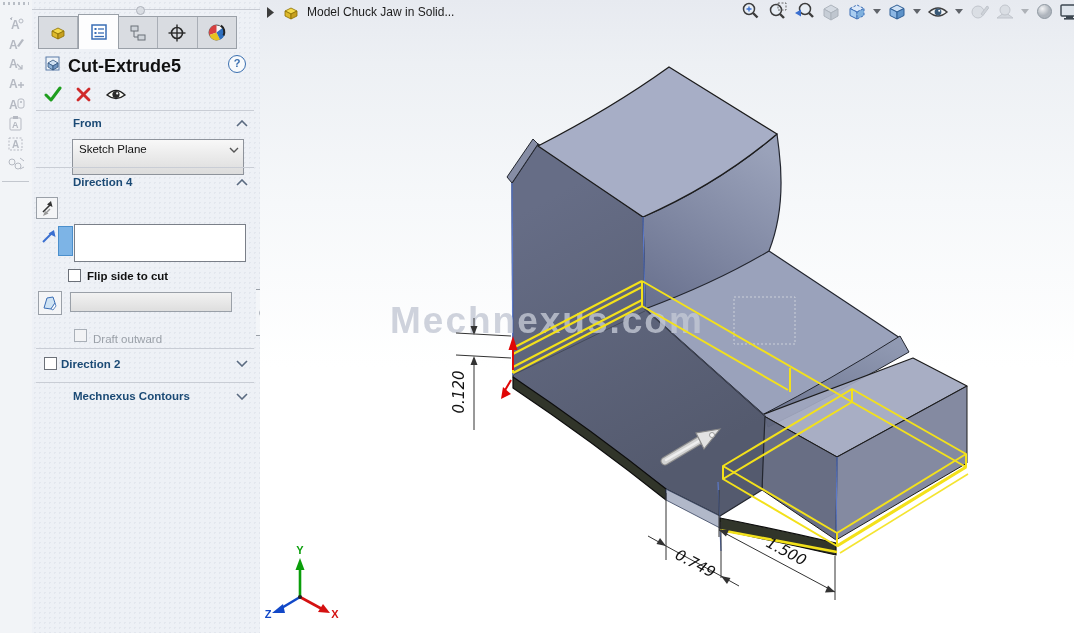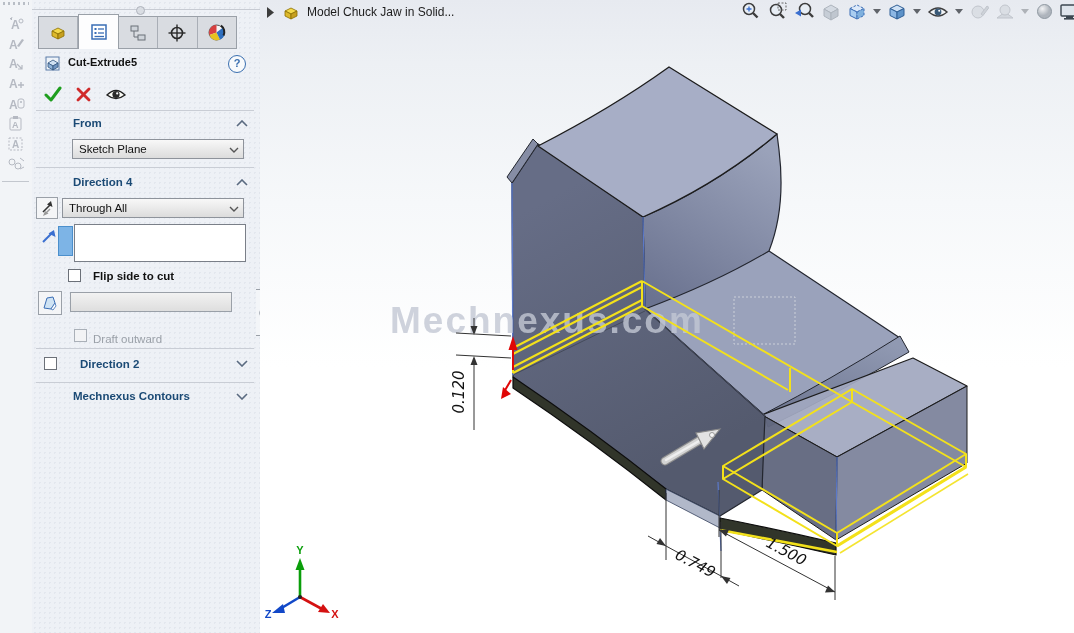--- a/index.html
+++ b/index.html
@@ -20,28 +20,28 @@
          border-right:1px solid #b3b8c1;}
   .psplit{position:absolute;top:9px;left:0;width:100%;border-top:1px solid #c7cbd3;}
   .psplit .dot{position:absolute;left:104px;top:-4px;width:7px;height:7px;border-radius:50%;
                background:#d9dde3;border:1px solid #aeb3bc;}
   .tabs{position:absolute;top:16px;left:6px;width:197px;height:31px;display:flex;
         background:#d9dce1;border:1px solid #9aa0a8;}
   .tab{flex:1;display:flex;align-items:center;justify-content:center;border-right:1px solid #a9aeb6;}
   .tab:last-child{border-right:none;}
   .tab.active{background:#fdfdfe;margin-top:-3px;margin-bottom:-1px;border:1px solid #9aa0a8;border-bottom:none;}
   .pmhead{position:absolute;top:55px;left:10px;width:208px;height:20px;}
-  .pmtitle{position:absolute;left:26px;top:1px;font-size:11px;font-weight:bold;color:#111;}
+  .pmtitle{position:absolute;left:26px;top:1px;font-size:18px;font-weight:bold;color:#111;}
   .help{position:absolute;right:4px;top:0;width:16px;height:16px;border:1.5px solid #3a6fb0;border-radius:50%;
         color:#3a6fb0;font-size:11px;font-weight:bold;text-align:center;line-height:15px;background:#f8fafc;}
   .pmacts{position:absolute;top:84px;left:12px;height:20px;display:flex;gap:14px;align-items:center;}
   .hr{position:absolute;left:4px;width:218px;border-top:1px solid #c9cdd5;}
   .sechead{position:absolute;left:12px;font-size:11.5px;font-weight:bold;color:#1b4a75;padding-left:29px;}
   .chev{position:absolute;right:12px;}
-  .dd{position:absolute;height:20px;background:linear-gradient(#f8f8f8,#dcdcdc);
+  .dd{position:absolute;height:36px;background:linear-gradient(#f8f8f8,#dcdcdc);
       border:1px solid #8e939b;font-size:11.5px;color:#111;line-height:19px;padding-left:6px;box-sizing:border-box;}
   .dd svg{position:absolute;right:4px;top:7px;}
   .sqbtn{position:absolute;width:24px;height:24px;background:#f4f5f7;border:1px solid #9aa0a8;
          display:flex;align-items:center;justify-content:center;box-sizing:border-box;}
   .cb{width:13px;height:13px;background:#fff;border:1px solid #6b7078;display:inline-block;box-sizing:border-box;}
   .cbl{font-size:11.5px;color:#111;}
   .cbl.dis{color:#9aa0a8;margin-top:8px;}
   .selwrap{position:absolute;top:224px;left:42px;}
   .bluebar{position:absolute;left:-16px;top:2px;width:13px;height:28px;background:#7db4e6;border:1px solid #4b8fcc;}
   .selbox{width:172px;height:38px;background:#fff;border:1px solid #7a7f88;box-sizing:border-box;}
@@ -213,56 +213,50 @@
     </svg>
 
   <div class="sqbtn" style="top:197px;left:4px;width:22px;height:22px">
     <svg width="16" height="16">
       <line x1="4" y1="12" x2="12" y2="4" stroke="#333" stroke-width="1.6"></line>
       <polygon points="12,1 13.5,7 8,4.5" fill="#333"></polygon>
       <line x1="11" y1="9" x2="6" y2="14" stroke="#999" stroke-width="1.4"></line>
       <polygon points="4,16 9.5,13.5 6,11" fill="#999"></polygon>
       </svg>
   </div>
-  <div class="dd" style="top:198px;left:30px;width:182px">
-    <span>Through All</span>
-    <svg width="10" height="6">
-        <polyline points="1,1 5,5 9,1" fill="none" stroke="#555" stroke-width="1.4"></polyline>
-      </svg>
-  </div>
 
   <svg style="position:absolute;top:228px;left:8px" width="18" height="18">
     <line x1="3" y1="14" x2="12" y2="5" stroke="#3a6fd0" stroke-width="2"></line>
     <polygon points="14,2 15.5,9 8.5,5.5" fill="#3a6fd0"></polygon>
     </svg>
   <div class="selwrap">
     <div class="bluebar"></div>
     <div class="selbox"></div>
   </div>
 
-  <div style="position:absolute;top:269px;left:36px;display:flex;align-items:center;gap:12px">
+  <div style="position:absolute;top:269px;left:36px;display:flex;align-items:center;gap:6px">
     <span class="cb"></span>
     <span class="cbl" style="font-weight:bold">Flip side to cut</span>
   </div>
 
   <div class="sqbtn" style="top:291px;left:6px">
     <svg width="18" height="18">
       <polygon points="3,14 6,4 12,3 14,9 10,15" fill="#cfe3f4" stroke="#3a6db5" stroke-width="1"></polygon>
       <polygon points="10,15 14,9 15,12 12,16" fill="#fff" stroke="#3a6db5" stroke-width="0.8"></polygon>
       </svg>
   </div>
   <div class="spinfield"></div>
   <div style="position:absolute;top:325px;left:42px;display:flex;align-items:center;gap:6px">
     <span class="cb" style="border-color:#aab0b8;background:#f2f3f5"></span>
     <span class="cbl dis">Draft outward</span>
   </div>
 
   <div class="hr" style="top:348px"></div>
 
-  <div style="position:absolute;top:357px;left:12px;display:flex;align-items:flex-end;gap:23px">
+  <div style="position:absolute;top:357px;left:12px;display:flex;align-items:flex-end;gap:4px">
     <span class="cb"></span>
     <span style="font-size:11.5px;font-weight:bold;color:#1b4a75">Direction 2</span>
   </div>
   <svg class="chev" style="top:360px" width="12" height="7">
     <polyline points="1,1 6,6 11,1" fill="none" stroke="#5a6a80" stroke-width="1.6"></polyline>
     </svg>
 
   <div class="hr" style="top:382px"></div>
 
   <div class="sechead" style="top:390px">Mechnexus Contours</div>

